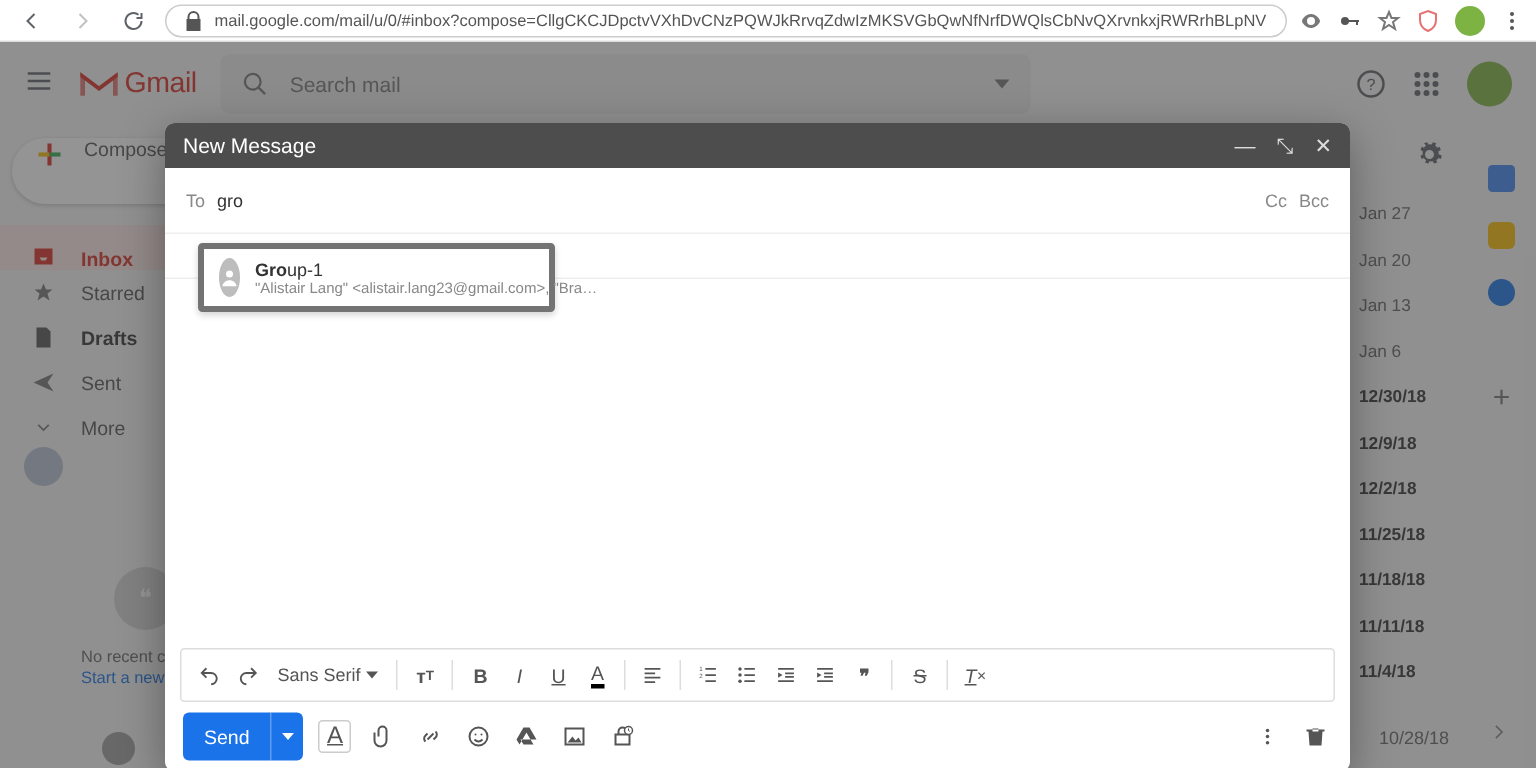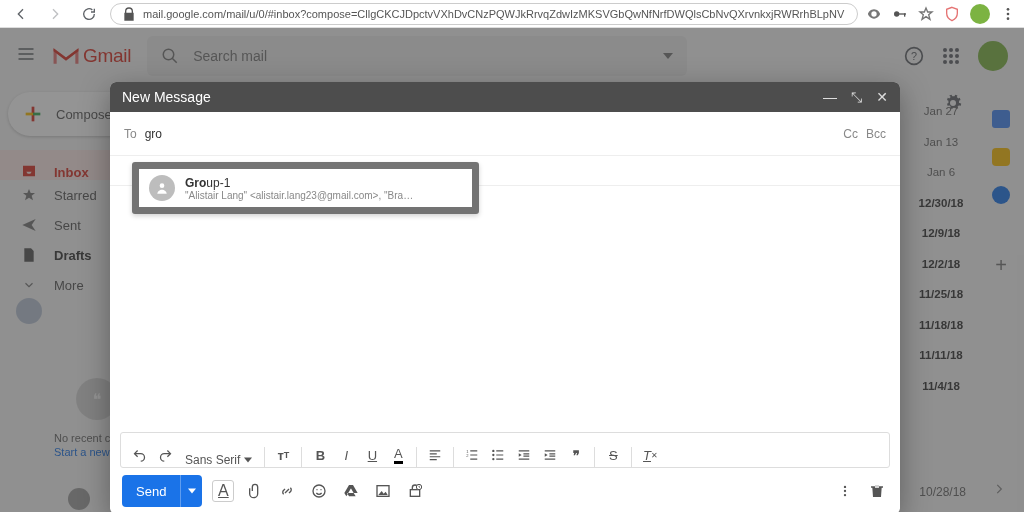--- a/index.html
+++ b/index.html
@@ -15,49 +15,49 @@
   .dim { position:absolute; inset:0; background:#f5f5f5; }
   .header { height:56px; display:flex; align-items:center; padding:0 16px; gap:16px; }
   .menu-btn { color:#5f6368; }
   .logo { display:flex; align-items:center; gap:3px;}
   .logo-m { width:28px; height:22px; }
   .logo-text { color:#d93025; font-size:19px; font-weight:500; letter-spacing:-0.3px;}
   .search-bar { flex:0 0 540px; height:40px; background:#ebebeb; border-radius:6px; display:flex; align-items:center; padding:0 14px; color:#777; gap:14px; font-size:14px;}
   .hdr-right { margin-left:auto; display:flex; gap:18px; align-items:center; color:#5f6368;}
   .avatar { width:30px; height:30px; border-radius:50%; background:#7cb342;}
   .sidebar { position:absolute; left:0; top:56px; width:190px; }
-  .compose { margin:8px 8px 14px 8px; width:130px; height:44px; border-radius:22px; background:#fff; box-shadow:0 1px 3px rgba(0,0,0,.2); display:flex; align-items:center; gap:12px; padding-left:14px; color:#555; font-size:13px;}
+  .compose { margin:8px 8px 14px 8px; width:130px; height:44px; border-radius:22px; background:#fff; box-shadow:0 1px 3px rgba(0,0,0,.2); display:flex; align-items:flex-start; gap:12px; padding-left:14px; color:#555; font-size:13px;}
   .nav-item { height:30px; display:flex; align-items:center; gap:16px; padding-left:20px; font-size:13px; color:#555;}
   .nav-item.sel { background:#fce8e6; color:#d93025; font-weight:700; border-radius:0 15px 15px 0;align-items:flex-end;}
   .nav-item .ic { width:18px; height:18px; display:flex; align-items:center; justify-content:center;}
   .hangouts { position:absolute; left:16px; top:270px; width:26px; height:26px; border-radius:50%; background:#b8c4d6;}
   .no-chats { position:absolute; left:54px; top:404px; font-size:11px; color:#666;}
   .start-chat { position:absolute; left:54px; top:418px; font-size:11px; color:#1a73e8;}
-  .dates-col { position:absolute; right:48px; top:68px; width:70px; text-align:center; font-size:11.5px; color:#666;}
+  .dates-col { position:absolute; right:48px; top:100px; width:70px; text-align:left; font-size:11.5px; color:#666;}
   .dates-col div { height:30.5px; line-height:30.5px;}
   .dates-col .b { font-weight:700; color:#333;}
   .rightbar { position:absolute; right:0; top:56px; width:46px; display:flex; flex-direction:column; align-items:center; gap:20px; padding-top:26px;}
   .rb-ic { width:18px; height:18px; border-radius:3px;}
   .bottom-row { position:absolute; left:200px; right:58px; bottom:6px; height:28px; display:flex; align-items:center; gap:12px; font-size:12px; color:#666;}
   .bottom-row .star { color:#bbb;}
   .overlay { position:absolute; inset:0; background:rgba(60,60,60,.55);}
   .compose-dlg { position:absolute; left:110px; top:54px; width:790px; height:432px; background:#fff; border-radius:6px; box-shadow:0 8px 30px rgba(0,0,0,.35); display:flex; flex-direction:column; overflow:visible;}
   .dlg-title { height:30px; background:#4d4d4d; color:#fff; font-size:14px; display:flex; align-items:center; padding:0 12px; border-radius:6px 6px 0 0;}
   .dlg-title .wctrl { margin-left:auto; display:flex; gap:14px; color:#ddd;}
   .to-row { height:44px; border-bottom:1px solid #eee; display:flex; align-items:center; padding:0 14px; font-size:12px; color:#888; gap:8px;}
   .to-row .cc { margin-left:auto; display:flex; gap:8px; color:#888;}
   .to-input { color:#333; font-size:12px;}
   .subj-row { height:30px; border-bottom:1px solid #eee; display:flex; align-items:center; padding:0 24px; font-size:12px; color:#888;}
   .body-area { flex:1;}
-  .suggest { position:absolute; left:22px; top:80px; width:347px; background:#fff; border:7px solid #737373; border-radius:3px; box-shadow:0 2px 5px rgba(0,0,0,.18); padding:6px 10px; display:flex; gap:10px; align-items:center;}
+  .suggest { position:absolute; left:22px; top:80px; width:238px; background:#fff; border:4px solid #737373; border-radius:3px; box-shadow:0 2px 5px rgba(0,0,0,.18); padding:6px 10px; display:flex; gap:10px; align-items:center;}
   .sug-av { width:26px; height:26px; border-radius:50%; background:#bdbdbd; display:flex; align-items:center; justify-content:center; color:#fff;}
   .sug-name { font-size:12px; color:#333;}
   .sug-name b { font-weight:700;}
   .sug-det { font-size:10px; color:#888; white-space:nowrap; overflow:hidden; text-overflow:ellipsis; max-width:230px;}
-  .fmt-bar { height:36px; border:1px solid #ddd; margin:0 10px; border-radius:3px; display:flex; align-items:flex-end; gap:2px; padding:0 6px; color:#555;}
+  .fmt-bar { height:36px; border:1px solid #ddd; margin:0 10px; border-radius:3px; display:flex; align-items:center; gap:2px; padding:0 6px; color:#555;}
   .fmt-bar .sep { width:1px; height:20px; background:#ddd; margin:0 4px;}
   .fmt-bar .tb { width:24px; height:24px; display:flex; align-items:center; justify-content:center; font-size:13px;}
   .font-sel { font-size:12px; padding:0 6px; display:flex; align-items:center; gap:4px;}
   .send-bar { height:46px; display:flex; align-items:center; padding:0 12px; gap:10px; color:#555;}
   .send-btn { height:32px; background:#1a73e8; color:#fff; border-radius:4px; display:flex; align-items:center; font-size:13px; font-weight:500;}
   .send-btn .lbl { padding:0 14px;}
   .send-btn .dd { width:22px; border-left:1px solid rgba(255,255,255,.3); display:flex; align-items:center; justify-content:center; height:100%;}
   .ac { width:22px; height:22px; display:flex; align-items:center; justify-content:center;}
   .send-bar .right { margin-left:auto; display:flex; gap:10px;}
   .chev-page { position:absolute; right:18px; bottom:12px; color:#888;}
@@ -179,56 +179,57 @@
           <span>Inbox</span>
         </div>
       <div class="nav-item">
           <span class="ic">
             <svg width="16" height="16" viewBox="0 0 24 24">
               <path fill="#777" d="M12 3l2.5 6H21l-5 4 2 7-6-4-6 4 2-7-5-4h6.5z"></path>
             </svg>
           </span>
           <span>Starred</span>
         </div>
+      <div class="nav-item" style="font-weight:700;color:#333">
+          <span class="ic">
+            <svg width="16" height="16" viewBox="0 0 24 24">
+              <path fill="#555" d="M5 2h10l4 4v16H5z"></path>
+            </svg>
+          </span>
+          <span>Drafts</span>
+        </div>
       <div class="nav-item">
           <span class="ic">
             <svg width="16" height="16" viewBox="0 0 24 24">
               <path fill="#777" d="M2 12l20-9-6 9 6 9z"></path>
             </svg>
           </span>
           <span>Sent</span>
         </div>
-      <div class="nav-item" style="font-weight:700;color:#333">
-          <span class="ic">
-            <svg width="16" height="16" viewBox="0 0 24 24">
-              <path fill="#555" d="M5 2h10l4 4v16H5z"></path>
-            </svg>
-          </span>
-          <span>Drafts</span>
-        </div>
       <div class="nav-item">
           <span class="ic">
             <svg width="14" height="14" viewBox="0 0 24 24">
               <path fill="none" stroke="#777" stroke-width="2" d="M6 9l6 6 6-6"></path>
             </svg>
           </span>
           <span>More</span>
         </div>
     </div>
     <div class="hangouts"></div>
     <div class="qball">❝</div>
     <div class="no-chats">No recent c</div>
     <div class="start-chat">Start a new</div>
 
     <svg style="position:absolute; right:62px; top:66px;" width="18" height="18" viewBox="0 0 24 24">
         <path fill="#5f6368" d="M12 8a4 4 0 1 0 0 8 4 4 0 0 0 0-8zm9 4l2 1-1 3-2-1a9 9 0 0 1-2 2l1 2-3 1-1-2a9 9 0 0 1-3 0l-1 2-3-1 1-2a9 9 0 0 1-2-2l-2 1-1-3 2-1a9 9 0 0 1 0-3l-2-1 1-3 2 1a9 9 0 0 1 2-2L7 2l3-1 1 2a9 9 0 0 1 3 0l1-2 3 1-1 2a9 9 0 0 1 2 2l2-1 1 3-2 1a9 9 0 0 1 0 3z"></path>
       </svg>
 
     <div class="dates-col" id="dates">
         <div>Jan 27</div>
+        <div>Jan 20</div>
         <div>Jan 13</div>
         <div>Jan 6</div>
         <div class="b">12/30/18</div>
         <div class="b">12/9/18</div>
         <div class="b">12/2/18</div>
         <div class="b">11/25/18</div>
         <div class="b">11/18/18</div>
         <div class="b">11/11/18</div>
         <div class="b">11/4/18</div>
       </div>

